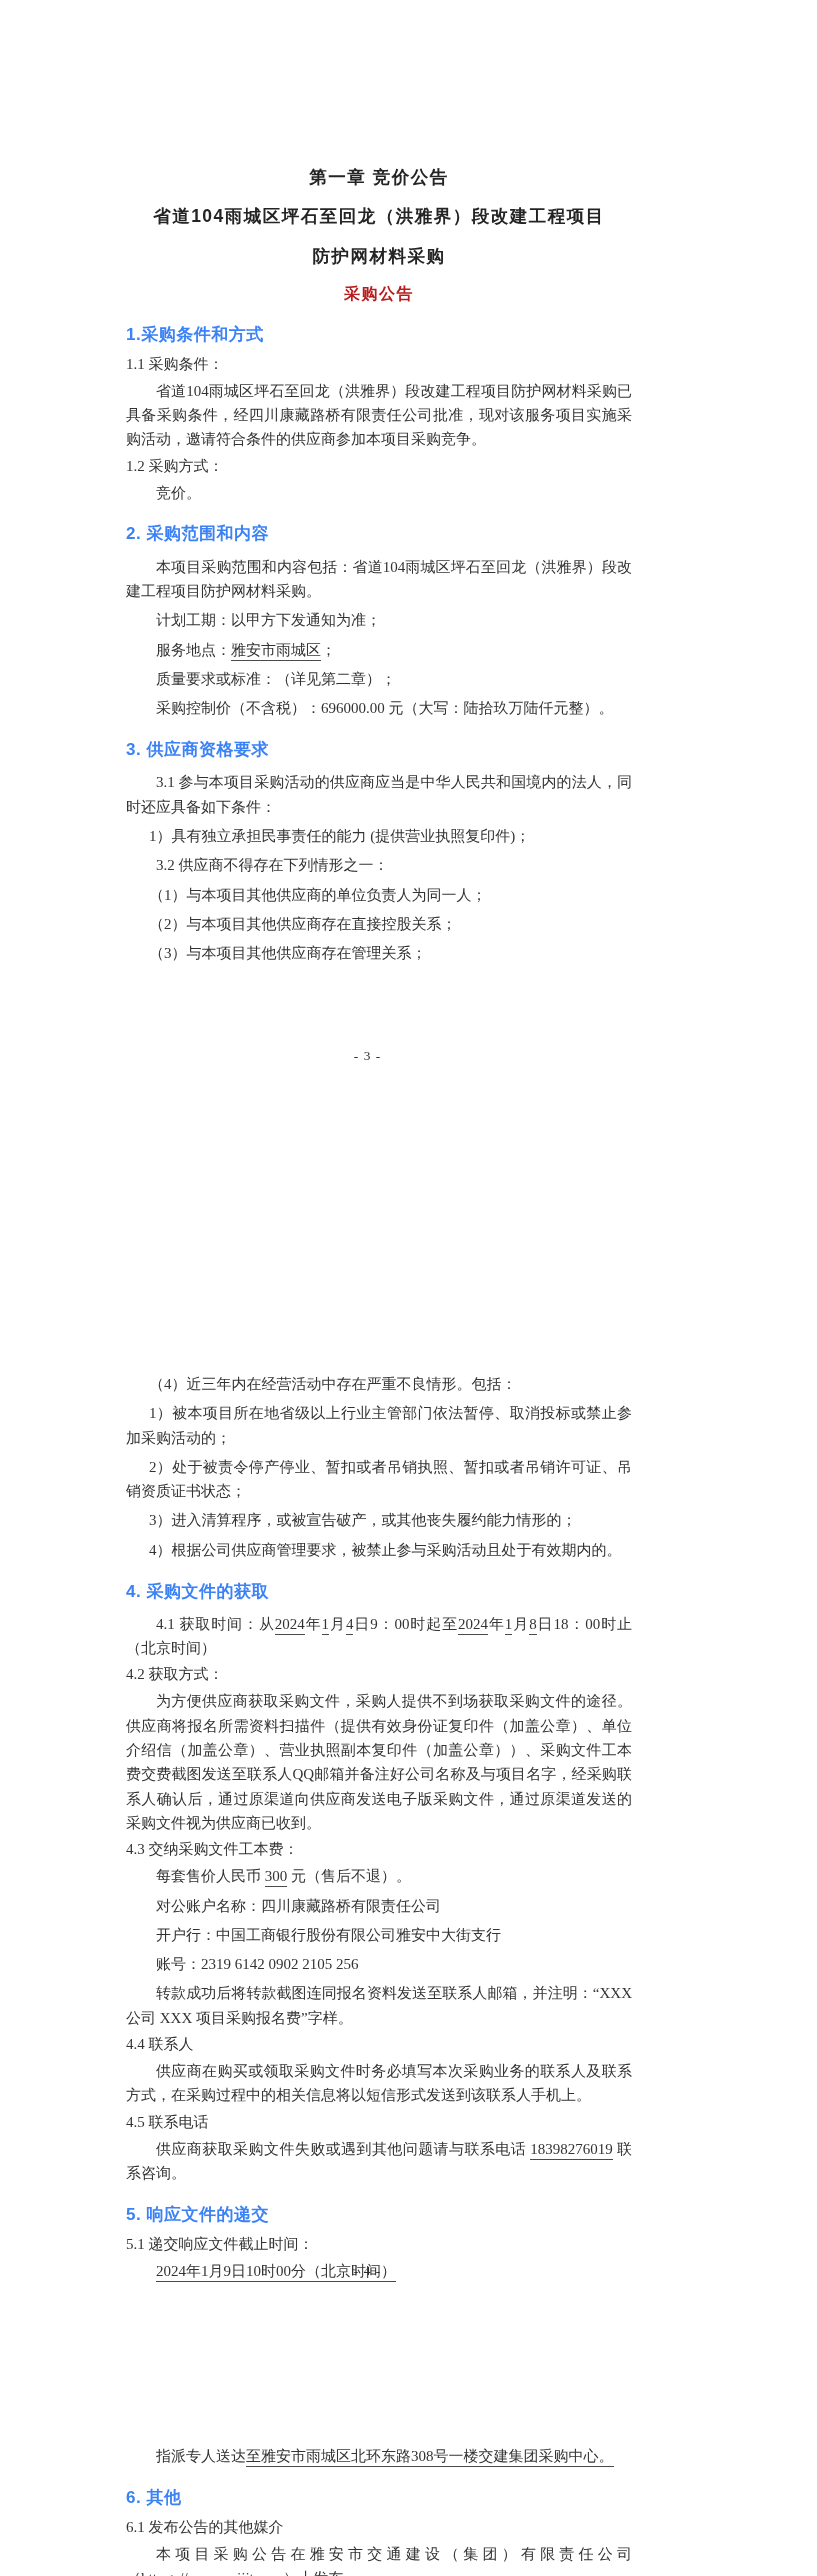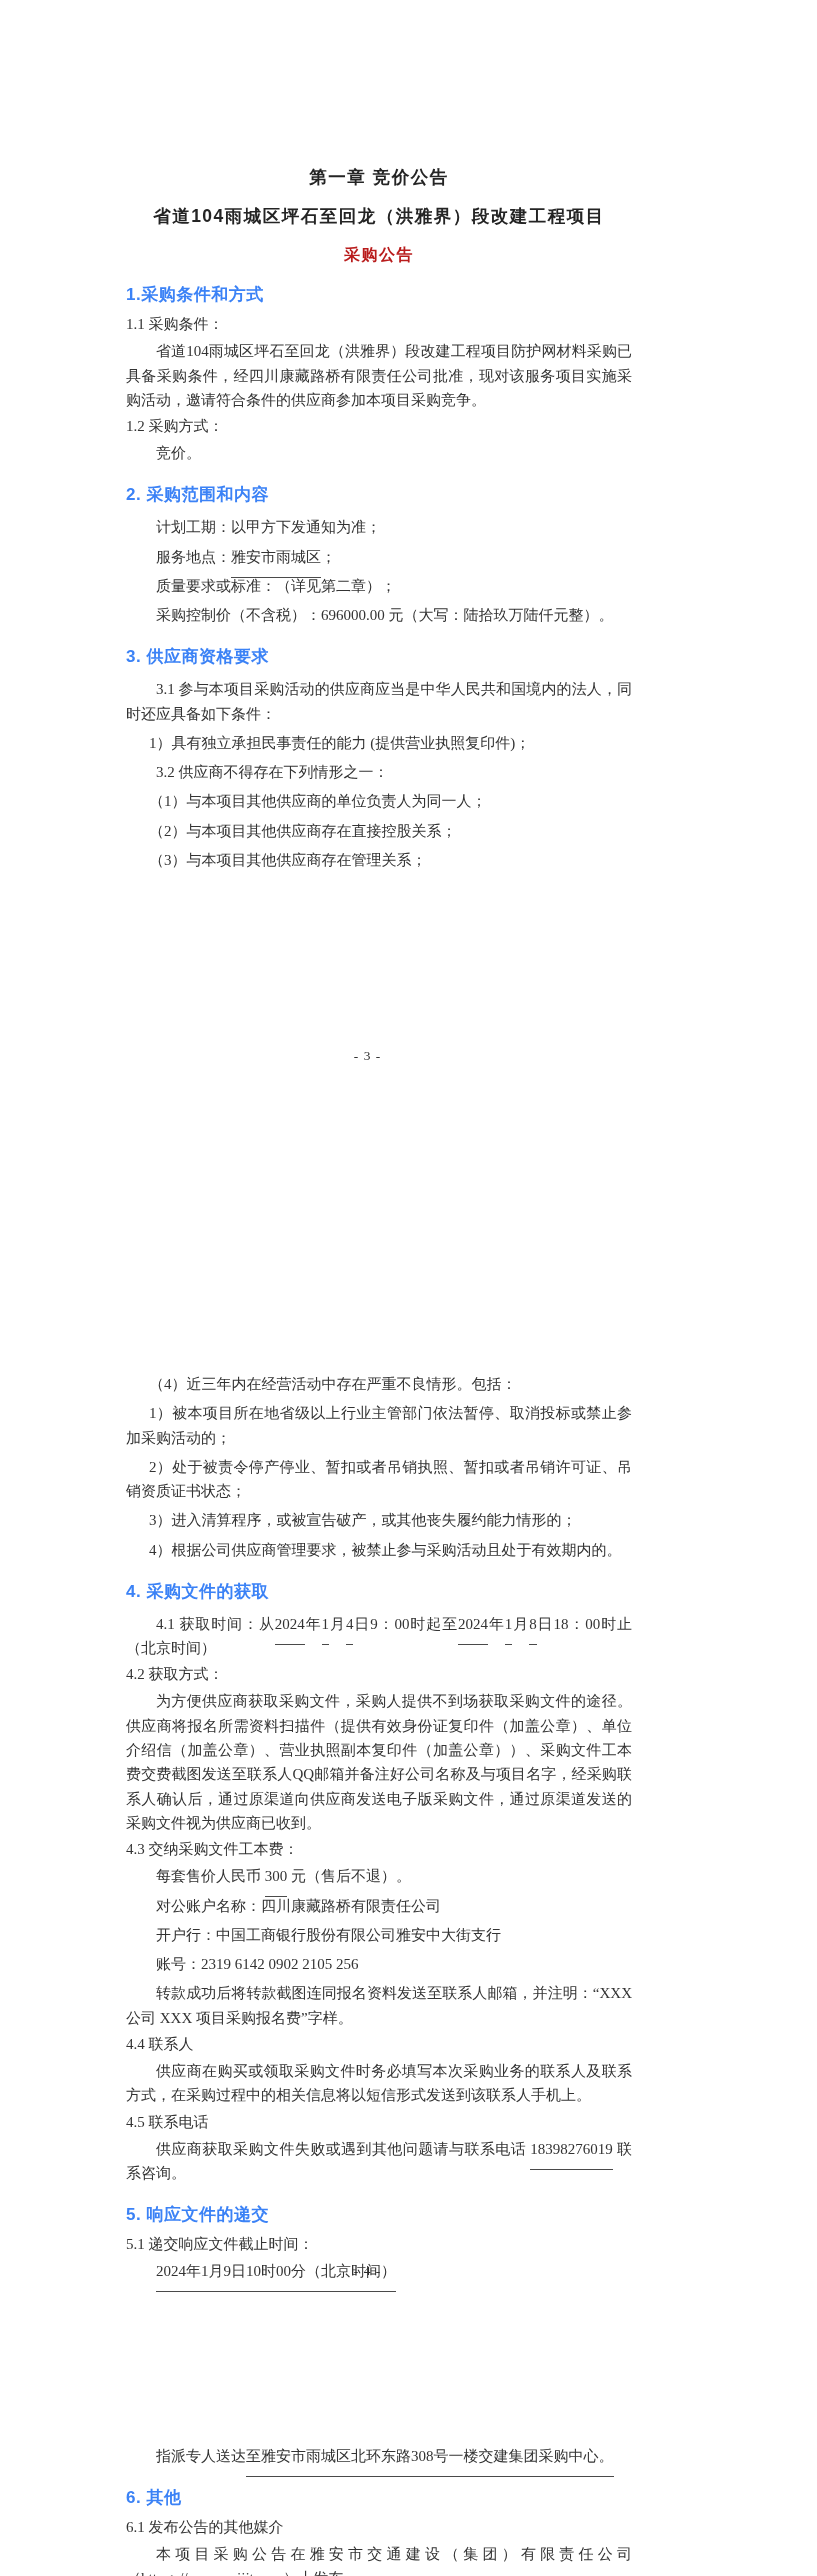--- a/index.html
+++ b/index.html
@@ -22,42 +22,44 @@
     font-size:16px;color:#b91c1c;text-align:center;margin:16.5px 0;letter-spacing:1.5px;
   }
   .h1{
     font-family:"Liberation Sans","DejaVu Sans",sans-serif;font-weight:700;
     font-size:17px;color:#3b82f6;margin:17.5px 0 9.3px;letter-spacing:0.5px;
   }
   .h2{font-size:15px;margin:2px 0;color:#333;}
   .p,.p1,.pc{font-size:15px;line-height:1.62;margin:5px 0;color:#333;text-align:justify;}
   .p{text-indent:30px;}
   .p1{text-indent:23px;}
-  .u{border-bottom:1px solid #4a4a4a;padding-bottom:12px;}
+  .u{border-bottom:1px solid #4a4a4a;padding-bottom:2px;}
   .pagenum{
     position:absolute;left:0;width:100%;text-align:center;
     font-size:13.4px;color:#2a2a2a;letter-spacing:1px;
   }
   #page-1 .pagenum{top:899px;}
   #page-2 .pagenum{top:896px;}
 </style>
 </head>
 <body>
 
 <div class="page" id="page-1">
   <div class="content">
       <div class="t1"><span>第一章 竞价公告</span></div>
       <div class="t1"><span>省道104雨城区坪石至回龙（洪雅界）段改建工程项目</span></div>
+      <div class="t1"><span>防护网材料采购</span></div>
       <div class="t2"><span>采购公告</span></div>
       <div class="h1"><span>1.采购条件和方式</span></div>
       <div class="h2"><span>1.1 采购条件：</span></div>
       <div class="p"><span>省道104雨城区坪石至回龙（洪雅界）段改建工程项目防护网材料采购已具备采购条件，经四川康藏路桥有限责任公司批准，现对该服务项目实施采购活动，邀请符合条件的供应商参加本项目采购竞争。</span></div>
       <div class="h2"><span>1.2 采购方式：</span></div>
       <div class="p"><span>竞价。</span></div>
       <div class="h1"><span>2. 采购范围和内容</span></div>
+      <div class="p"><span>本项目采购范围和内容包括：省道104雨城区坪石至回龙（洪雅界）段改建工程项目防护网材料采购。</span></div>
       <div class="p"><span>计划工期：以甲方下发通知为准；</span></div>
       <div class="p"><span>服务地点：</span><span class="u">雅安市雨城区</span><span>；</span></div>
       <div class="p"><span>质量要求或标准：（详见第二章）；</span></div>
       <div class="p"><span>采购控制价（不含税）：696000.00 元（大写：陆拾玖万陆仟元整）。</span></div>
       <div class="h1"><span>3. 供应商资格要求</span></div>
       <div class="p"><span>3.1 参与本项目采购活动的供应商应当是中华人民共和国境内的法人，同时还应具备如下条件：</span></div>
       <div class="p1"><span>1）具有独立承担民事责任的能力 (提供营业执照复印件)；</span></div>
       <div class="p"><span>3.2 供应商不得存在下列情形之一：</span></div>
       <div class="p1"><span>（1）与本项目其他供应商的单位负责人为同一人；</span></div>
       <div class="p1"><span>（2）与本项目其他供应商存在直接控股关系；</span></div>

